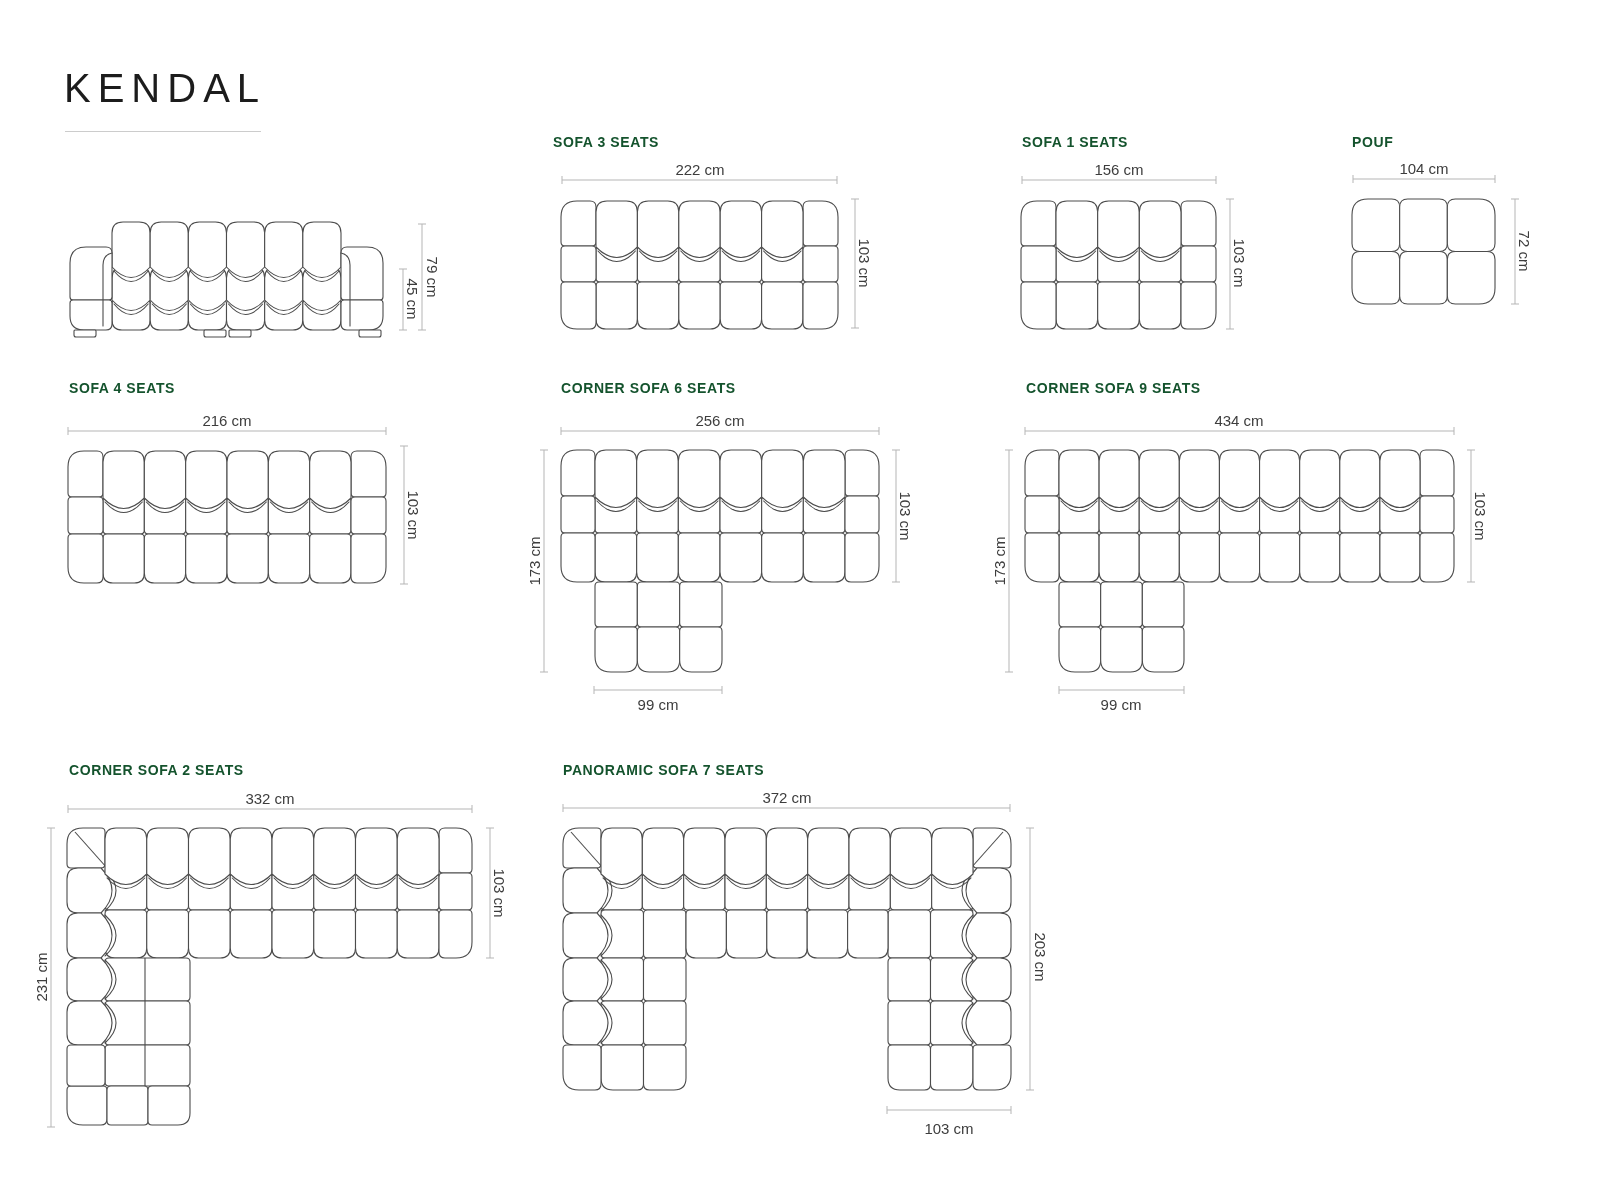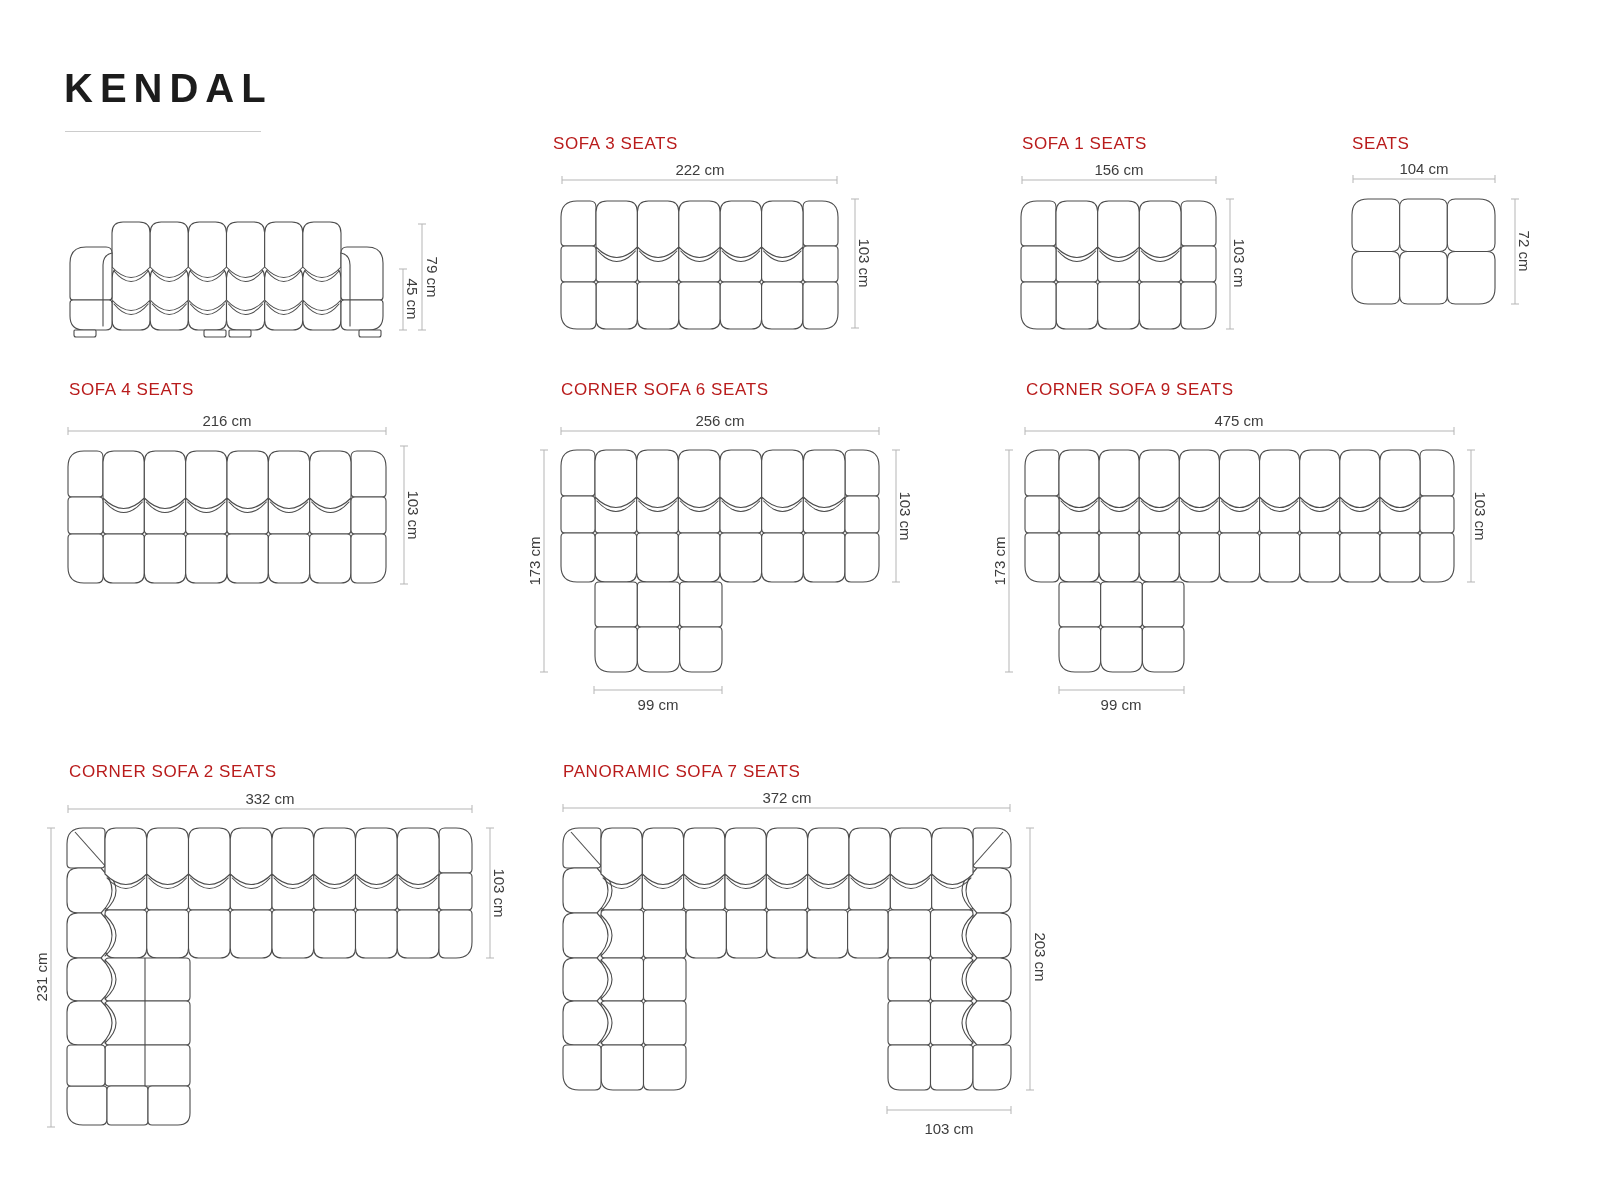--- a/index.html
+++ b/index.html
@@ -1,22 +1,22 @@
 <!DOCTYPE html>
 <html><head>
 <meta charset="utf-8">
 <style>
   html,body{margin:0;padding:0;background:#ffffff;}
   #sheet{position:relative;width:1600px;height:1200px;background:#ffffff;overflow:hidden;
          font-family:"Liberation Sans", sans-serif;}
   #cv{position:absolute;left:0;top:0;}
-  .title{position:absolute;left:64px;top:66px;margin:0;font-size:40px;font-weight:700;
+  .title{position:absolute;left:64px;top:66px;margin:0;font-size:40px;font-weight:400;
          letter-spacing:7px;color:#1c1c1c;white-space:nowrap;}
   .rule{position:absolute;left:65px;top:131px;width:196px;height:1px;background:#cccccc;}
-  .slabel{position:absolute;font-size:17px;font-weight:400;color:#b91c1c;
+  .slabel{position:absolute;font-size:14px;font-weight:700;color:#14532d;
           letter-spacing:0.6px;white-space:nowrap;}
   .dim{position:absolute;font-size:15px;color:#3d3d3d;white-space:nowrap;
        transform:translate(-50%,-50%);}
   .rot90{transform:translate(-50%,-50%) rotate(90deg);}
   .rotm90{transform:translate(-50%,-50%) rotate(-90deg);}
 </style>
 </head>
 <body>
 
 <div id="sheet">
@@ -420,21 +420,21 @@
       <path d="M892.3333333333334 878Q911 899 929.6666666666667 878" fill="none" stroke="#4c4c4c" stroke-width="1.1" stroke-linejoin="round" stroke-linecap="round"></path>
       <path d="M931.6666666666667 874L931.6666666666667 839Q931.6666666666667 828 942.6666666666667 828L962.0000000000001 828Q973.0000000000001 828 973.0000000000001 839L973.0000000000001 874Q952.3333333333334 895 931.6666666666667 874Z" fill="#fff" stroke="#4c4c4c" stroke-width="1.1" stroke-linejoin="round" stroke-linecap="round"></path>
       <path d="M933.6666666666667 878Q952.3333333333334 899 971.0000000000001 878" fill="none" stroke="#4c4c4c" stroke-width="1.1" stroke-linejoin="round" stroke-linecap="round"></path>
     </svg>
 
   <h1 class="title">KENDAL</h1>
   <div class="rule"></div>
 
   <div class="slabel" style="left:553px;top:134px">SOFA 3 SEATS</div>
   <div class="slabel" style="left:1022px;top:134px">SOFA 1 SEATS</div>
-  <div class="slabel" style="left:1352px;top:134px">SEATS</div>
+  <div class="slabel" style="left:1352px;top:134px">POUF</div>
   <div class="slabel" style="left:69px;top:380px">SOFA 4 SEATS</div>
   <div class="slabel" style="left:561px;top:380px">CORNER SOFA 6 SEATS</div>
   <div class="slabel" style="left:1026px;top:380px">CORNER SOFA 9 SEATS</div>
   <div class="slabel" style="left:69px;top:762px">CORNER SOFA 2 SEATS</div>
   <div class="slabel" style="left:563px;top:762px">PANORAMIC SOFA 7 SEATS</div>
 
   <div class="dim rot90" style="left:432px;top:277px">79 cm</div>
   <div class="dim rot90" style="left:412px;top:299px">45 cm</div>
 
   <div class="dim" style="left:700px;top:169px">222 cm</div>
@@ -447,21 +447,21 @@
   <div class="dim rot90" style="left:1524px;top:251px">72 cm</div>
 
   <div class="dim" style="left:227px;top:420px">216 cm</div>
   <div class="dim rot90" style="left:413px;top:515px">103 cm</div>
 
   <div class="dim" style="left:720px;top:420px">256 cm</div>
   <div class="dim rotm90" style="left:534px;top:561px">173 cm</div>
   <div class="dim rot90" style="left:905px;top:516px">103 cm</div>
   <div class="dim" style="left:658px;top:704px">99 cm</div>
 
-  <div class="dim" style="left:1239px;top:420px">475 cm</div>
+  <div class="dim" style="left:1239px;top:420px">434 cm</div>
   <div class="dim rotm90" style="left:999px;top:561px">173 cm</div>
   <div class="dim rot90" style="left:1480px;top:516px">103 cm</div>
   <div class="dim" style="left:1121px;top:704px">99 cm</div>
 
   <div class="dim" style="left:270px;top:798px">332 cm</div>
   <div class="dim rotm90" style="left:41px;top:977px">231 cm</div>
   <div class="dim rot90" style="left:499px;top:893px">103 cm</div>
 
   <div class="dim" style="left:787px;top:797px">372 cm</div>
   <div class="dim rot90" style="left:1040px;top:957px">203 cm</div>

